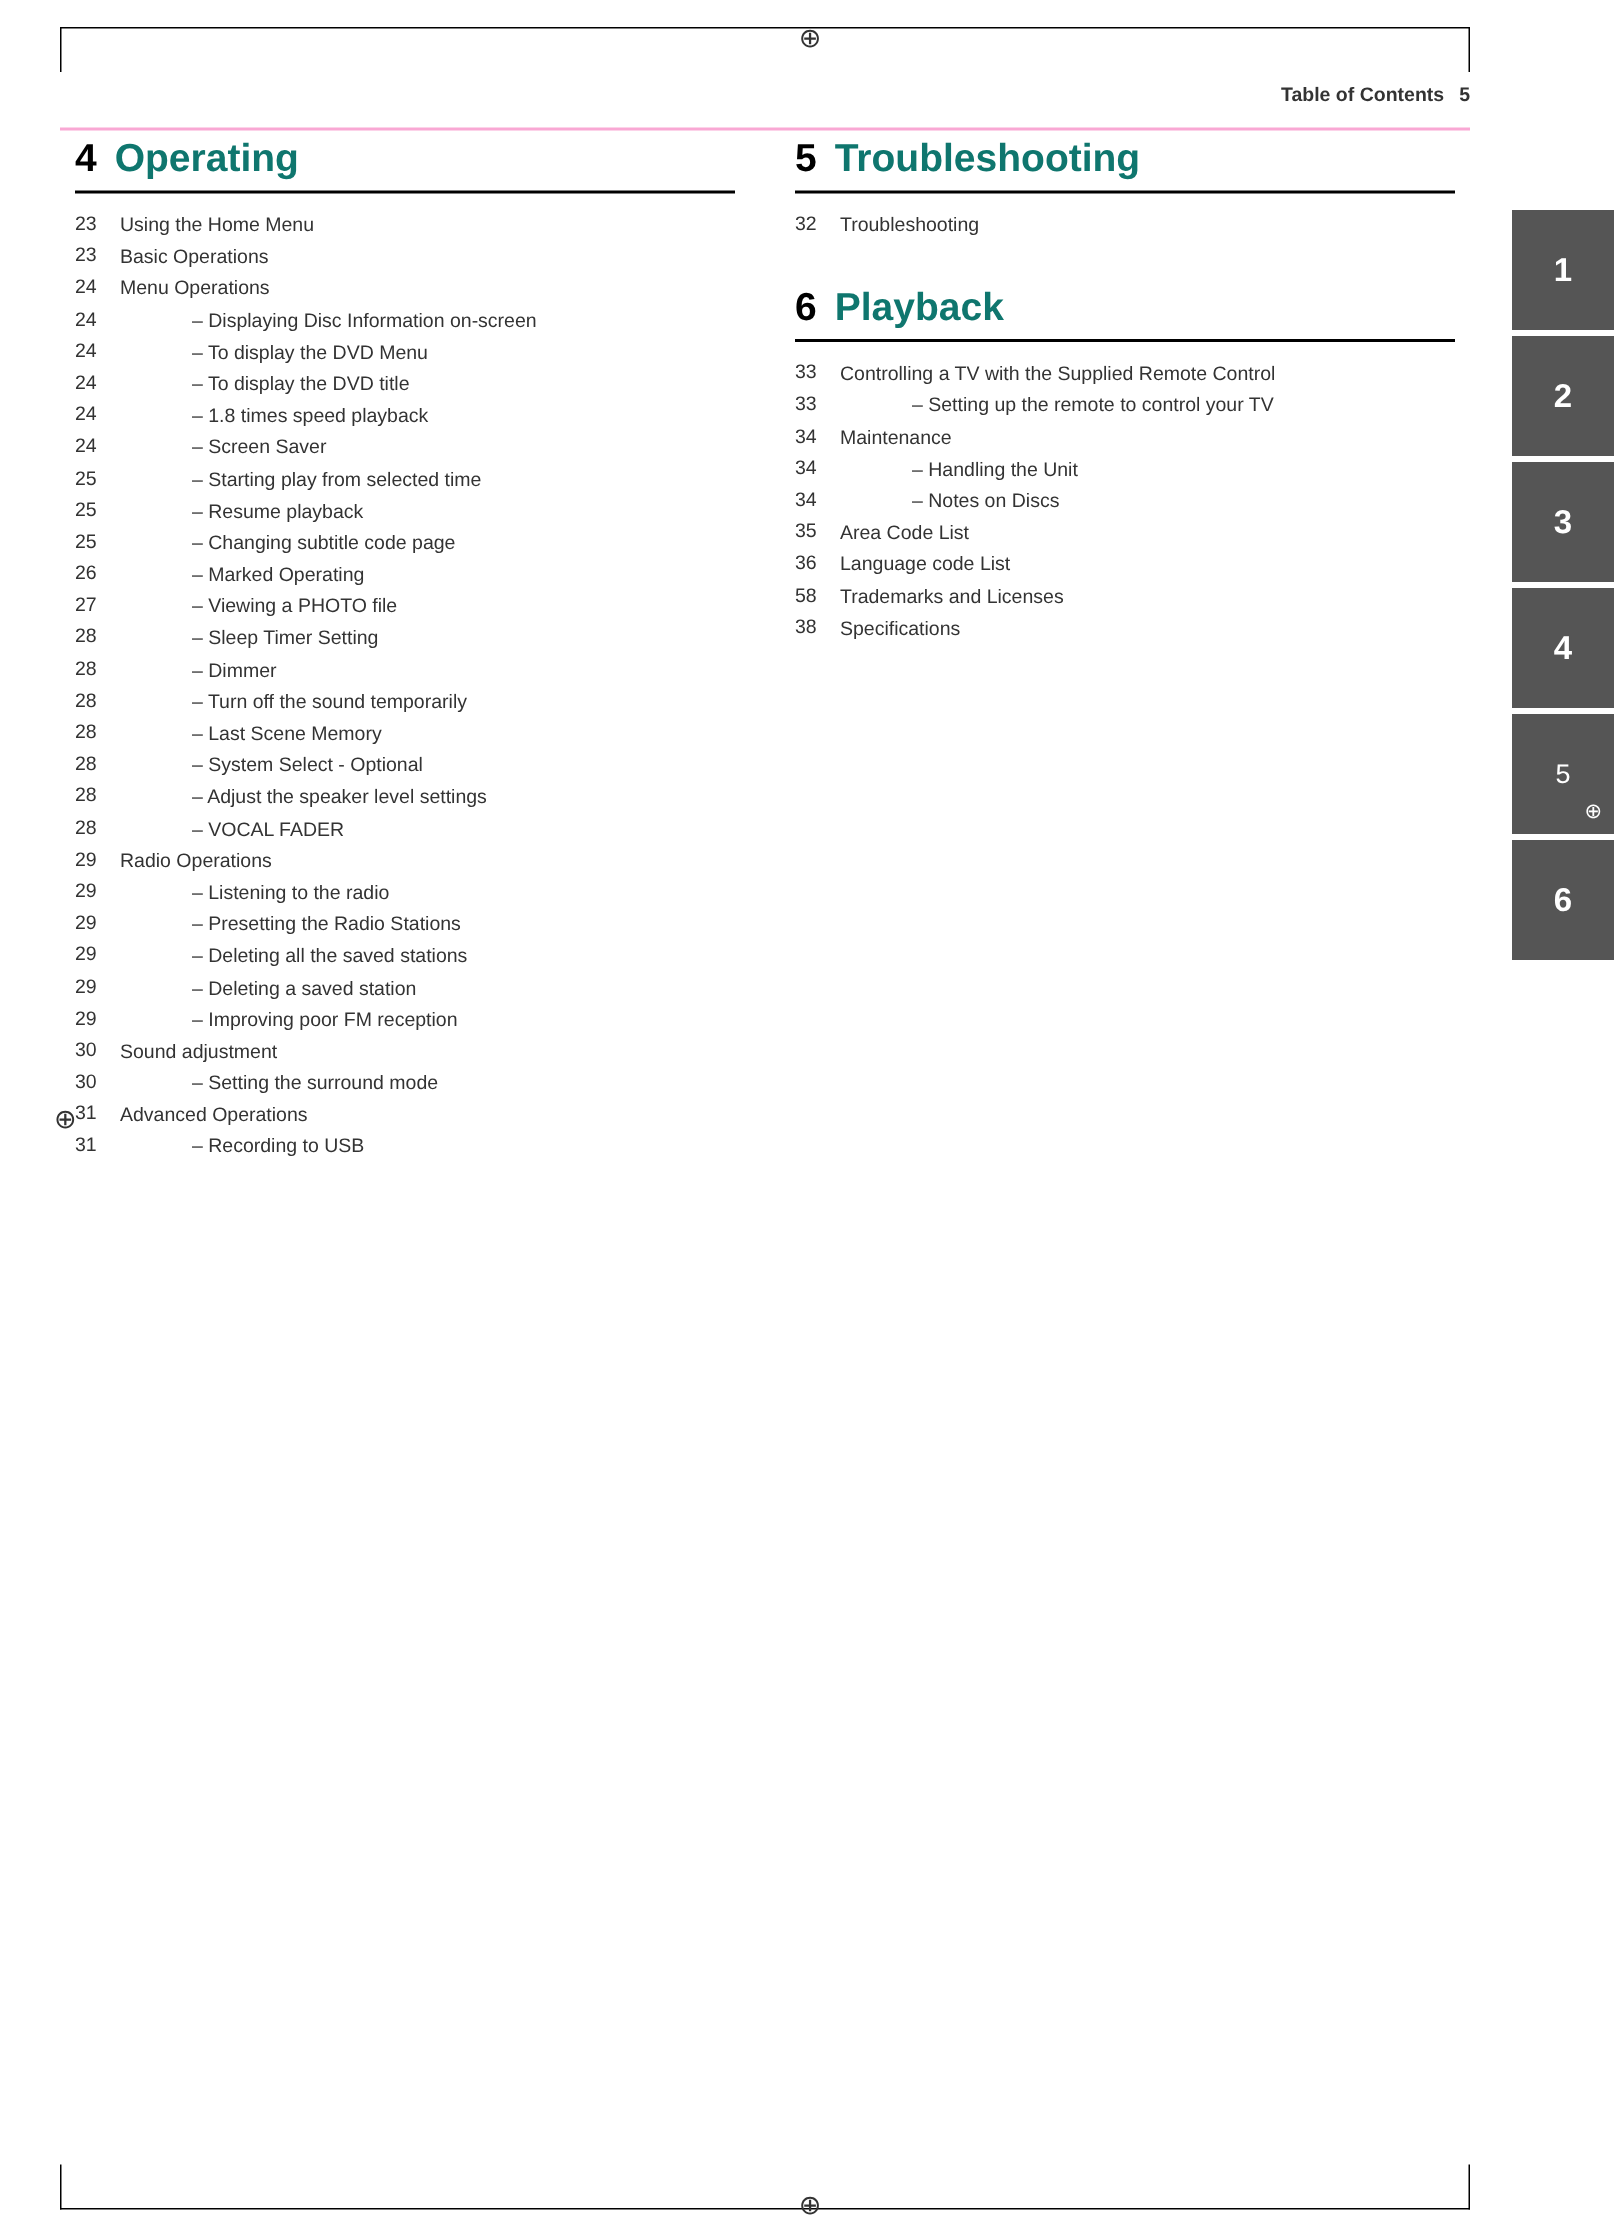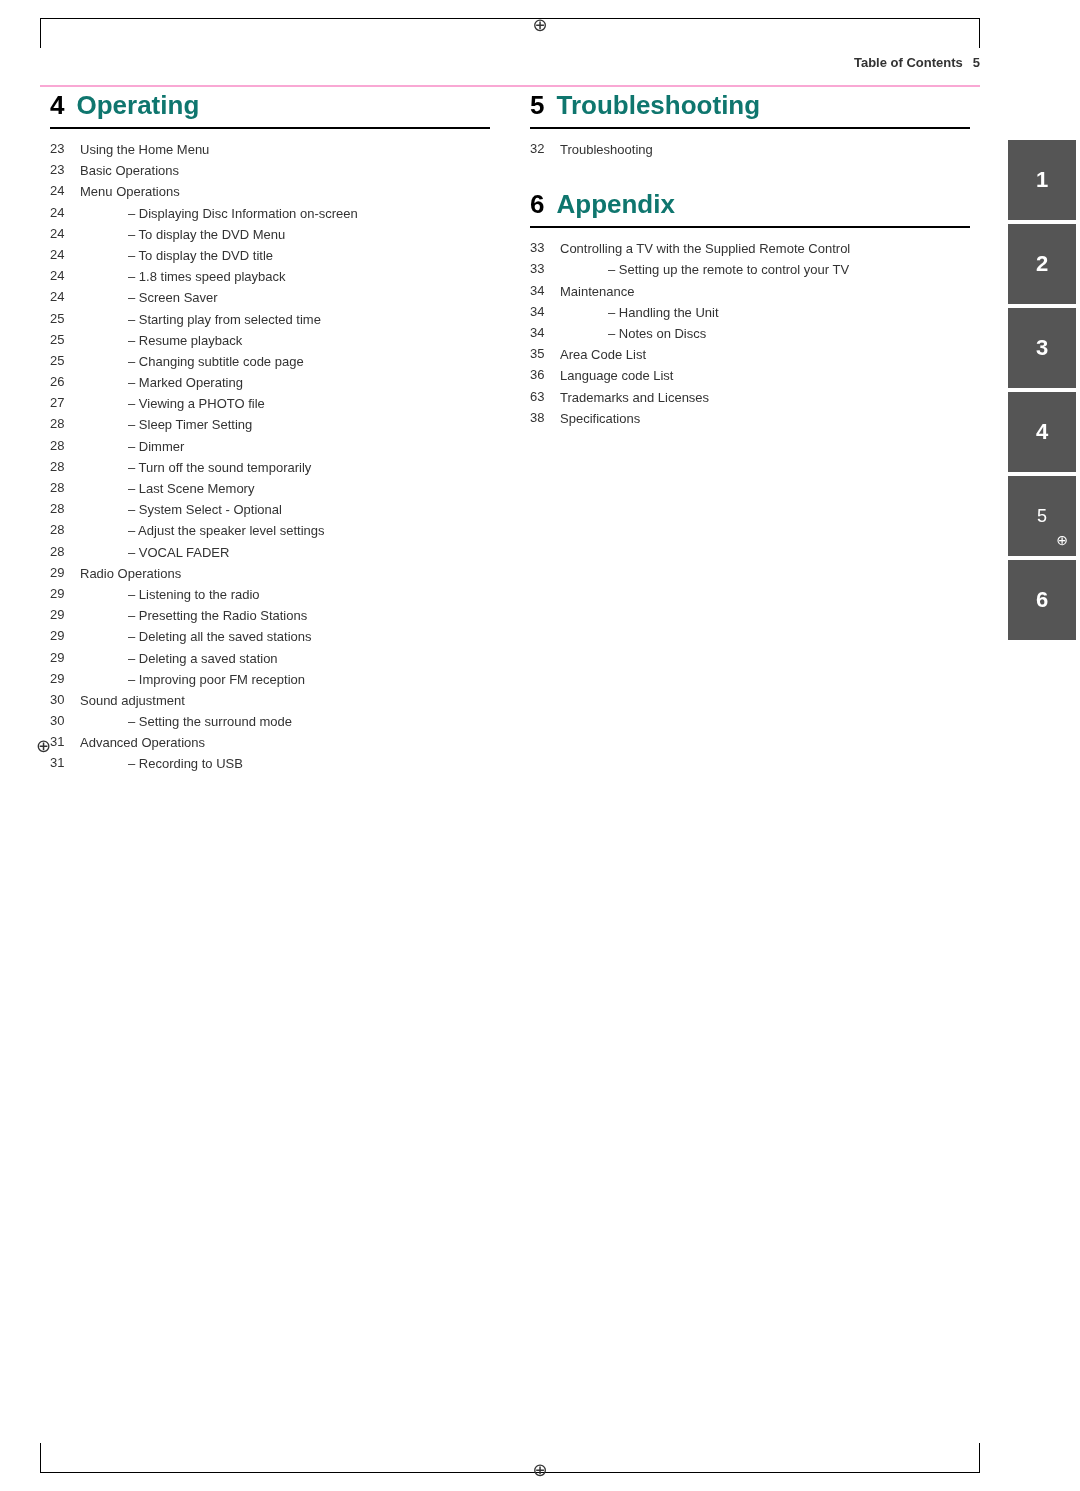--- a/index.html
+++ b/index.html
@@ -417,21 +417,21 @@
           <div class="toc-entry">
             <span class="toc-page">32</span>
             <span class="toc-text">Troubleshooting</span>
           </div>
         </div>
     </div>
 
     <div style="margin-top: 30px;">
       <div class="section-heading">
         <span class="section-number">6</span>
-        <span class="section-title">Appendix</span>
+        <span class="section-title">Playback</span>
       </div>
       <div class="section-divider"></div>
       <div class="toc-entries" id="appendix-entries">
           <div class="toc-entry">
             <span class="toc-page">33</span>
             <span class="toc-text">Controlling a TV with the Supplied Remote Control</span>
           </div>
           <div class="toc-entry">
             <span class="toc-page">33</span>
             <span class="toc-text indented">– Setting up the remote to control your TV</span>
@@ -450,21 +450,21 @@
           </div>
           <div class="toc-entry">
             <span class="toc-page">35</span>
             <span class="toc-text">Area Code List</span>
           </div>
           <div class="toc-entry">
             <span class="toc-page">36</span>
             <span class="toc-text">Language code List</span>
           </div>
           <div class="toc-entry">
-            <span class="toc-page">63</span>
+            <span class="toc-page">58</span>
             <span class="toc-text">Trademarks and Licenses</span>
           </div>
           <div class="toc-entry">
             <span class="toc-page">38</span>
             <span class="toc-text">Specifications</span>
           </div>
         </div>
     </div>
 
   </div>

